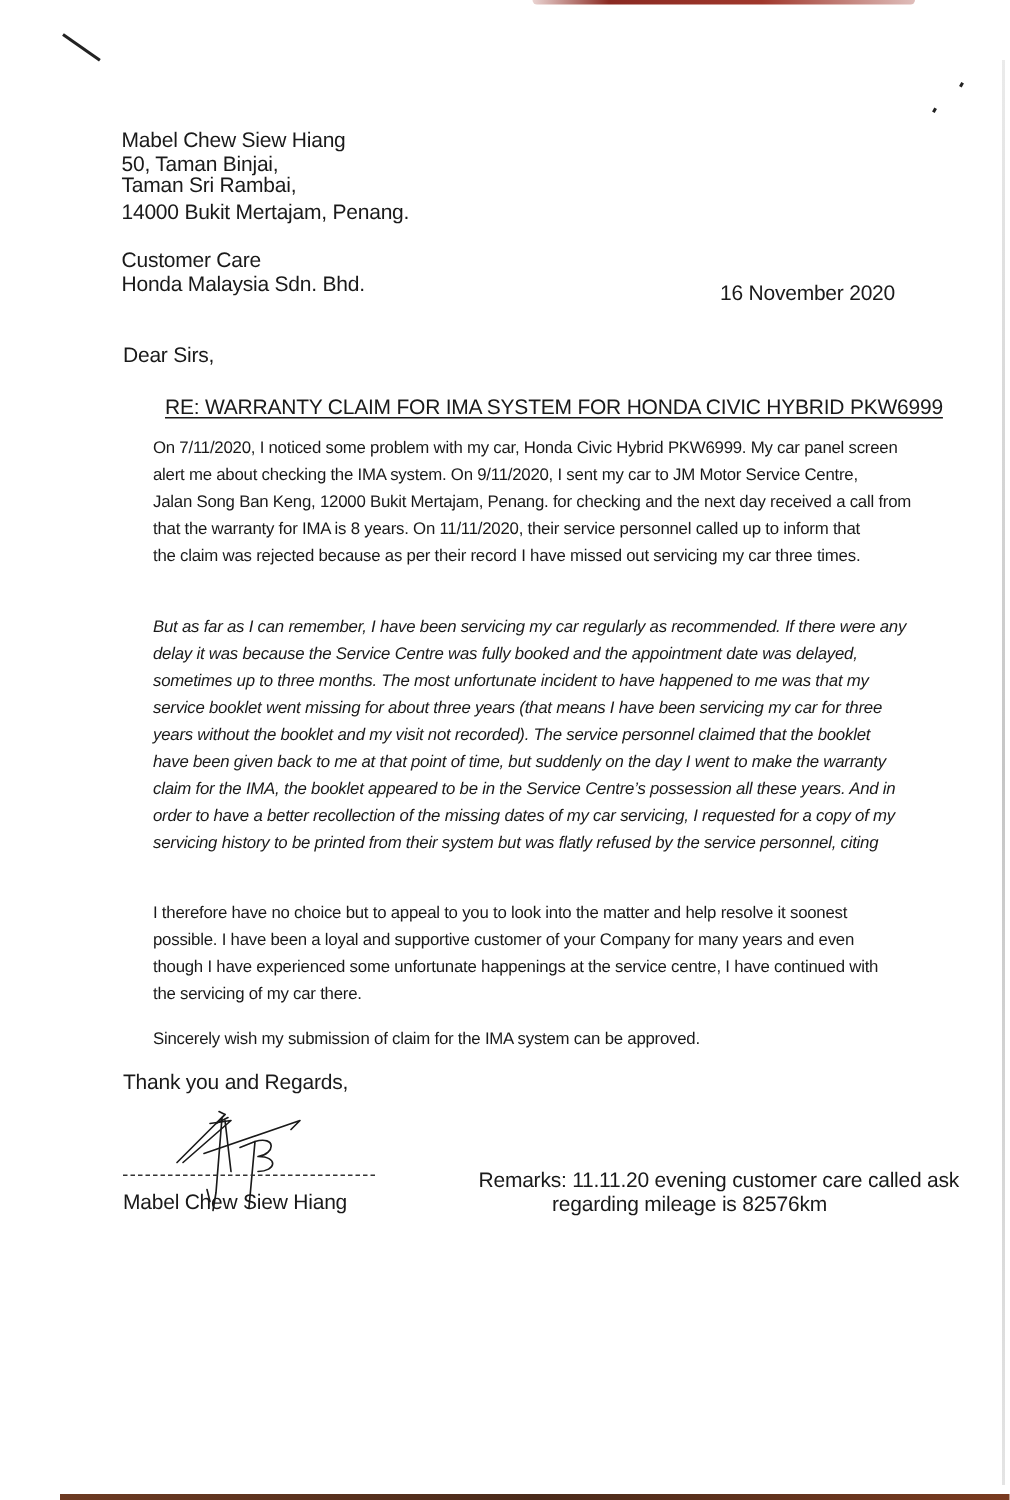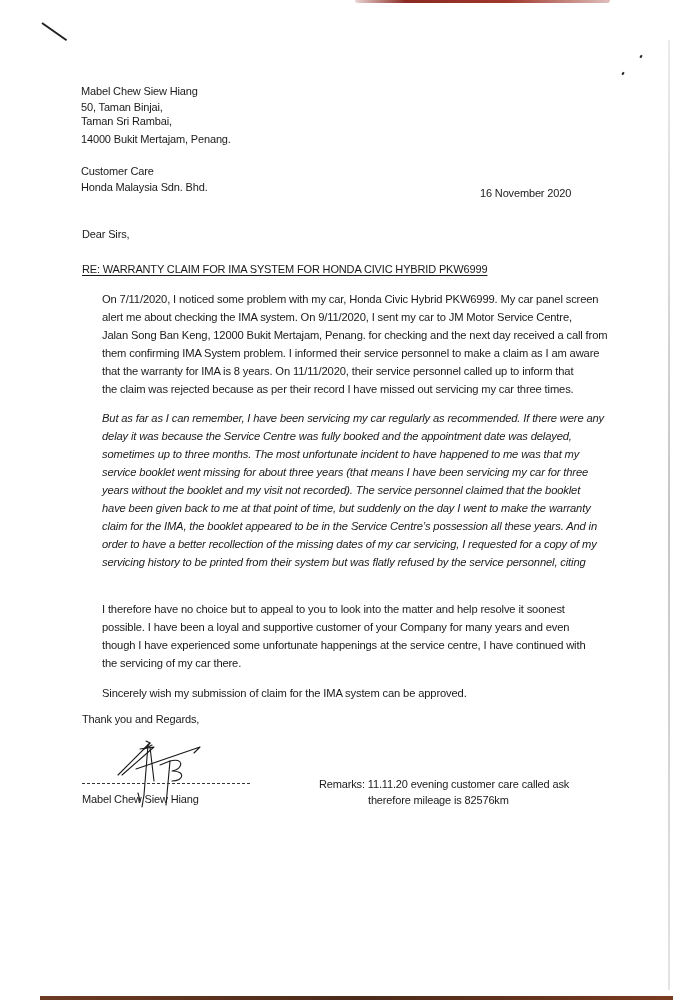--- a/index.html
+++ b/index.html
@@ -21,29 +21,29 @@
     .rightedge {
       position: absolute; top: 40px; right: 3px; width: 2px; height: 950px;
       background: linear-gradient(to bottom, rgba(120,120,120,0.15), rgba(90,90,90,0.35) 50%, rgba(120,120,120,0.2));
     }
     .pen-mark {
       position: absolute; left: 42px; top: 22px; width: 30px; height: 2px;
       background: #222; transform: rotate(35deg); transform-origin: left center;
     }
     .dot { position: absolute; width: 2px; height: 3px; background: #222; }
     .t {
-      position: absolute; font-size: 11px; line-height: 1; white-space: nowrap;
+      position: absolute; font-size: 14px; line-height: 1; white-space: nowrap;
       letter-spacing: -0.15px;
     }
     .para {
       position: absolute; left: 82px; font-size: 11.2px; line-height: 18px;
       white-space: nowrap; letter-spacing: -0.15px; margin-left: 20px;
     }
     .para div { height: 18px; }
-    .subject { text-decoration: underline; text-underline-offset: 2px; }
+    .subject { text-decoration: underline; text-underline-offset: 2px; margin-left: 28px; }
     .sigline {
       position: absolute; left: 82px; top: 783px; width: 168px; height: 0;
       border-top: 1px dashed #333;
     }
     svg.signature { position: absolute; left: 100px; top: 735px; }
   </style>
 </head>
 <body>
 
 <div class="topbar"></div>
@@ -68,21 +68,20 @@
 <div class="t" style="left:480px; top:188px;">16 November 2020</div>
 
 <div class="t" style="left:82px; top:229px;text-align:center;">Dear Sirs,</div>
 
 <div class="t subject" style="left:82px; top:264px;">RE: WARRANTY CLAIM FOR IMA SYSTEM FOR HONDA CIVIC HYBRID PKW6999</div>
 
 <div class="para" style="top:290px;">
   <div>On 7/11/2020, I noticed some problem with my car, Honda Civic Hybrid PKW6999.  My car panel screen</div>
   <div>alert me about checking the IMA system.  On  9/11/2020, I sent my car to JM Motor Service Centre,</div>
   <div>Jalan Song Ban Keng, 12000 Bukit Mertajam, Penang. for checking and the next day received a call from</div>
-  <div>them confirming IMA System problem.  I informed their service personnel to make a claim as I am aware</div>
   <div>that the warranty for IMA is 8 years.  On 11/11/2020, their service personnel called up to inform that</div>
   <div>the claim was rejected because as per their record I have missed out servicing my car three times.</div>
 </div>
 
 <div class="para" style="top:409px;font-style:italic;">
   <div>But as far as I can remember,  I have been servicing my car regularly as recommended.  If there were any</div>
   <div>delay it was because the Service Centre was fully booked and the appointment date was delayed,</div>
   <div>sometimes  up to three months.  The most unfortunate incident to have happened to me was that my</div>
   <div>service booklet went missing for about three years (that means I have been servicing my car for three</div>
   <div>years without the booklet and my visit not recorded).  The service personnel claimed that the booklet</div>
@@ -115,13 +114,13 @@
     <path d="M36 34 L100 12 L94 18"></path>
     <path d="M60 30 L70 26 L66 70"></path>
     <path d="M70 26 C84 22 84 34 72 36 C86 36 84 46 72 46"></path>
     <path d="M38 58 L40 66"></path>
   </g>
 </svg>
 <div class="sigline"></div>
 <div class="t" style="left:82px; top:794px;">Mabel Chew Siew Hiang</div>
 
 <div class="t" style="left:319px; top:779px;">Remarks: 11.11.20 evening customer care called ask</div>
-<div class="t" style="left:368px; top:795px;">therefore mileage is 82576km</div>
+<div class="t" style="left:368px; top:795px;">regarding mileage is 82576km</div>
 
 </body></html>

